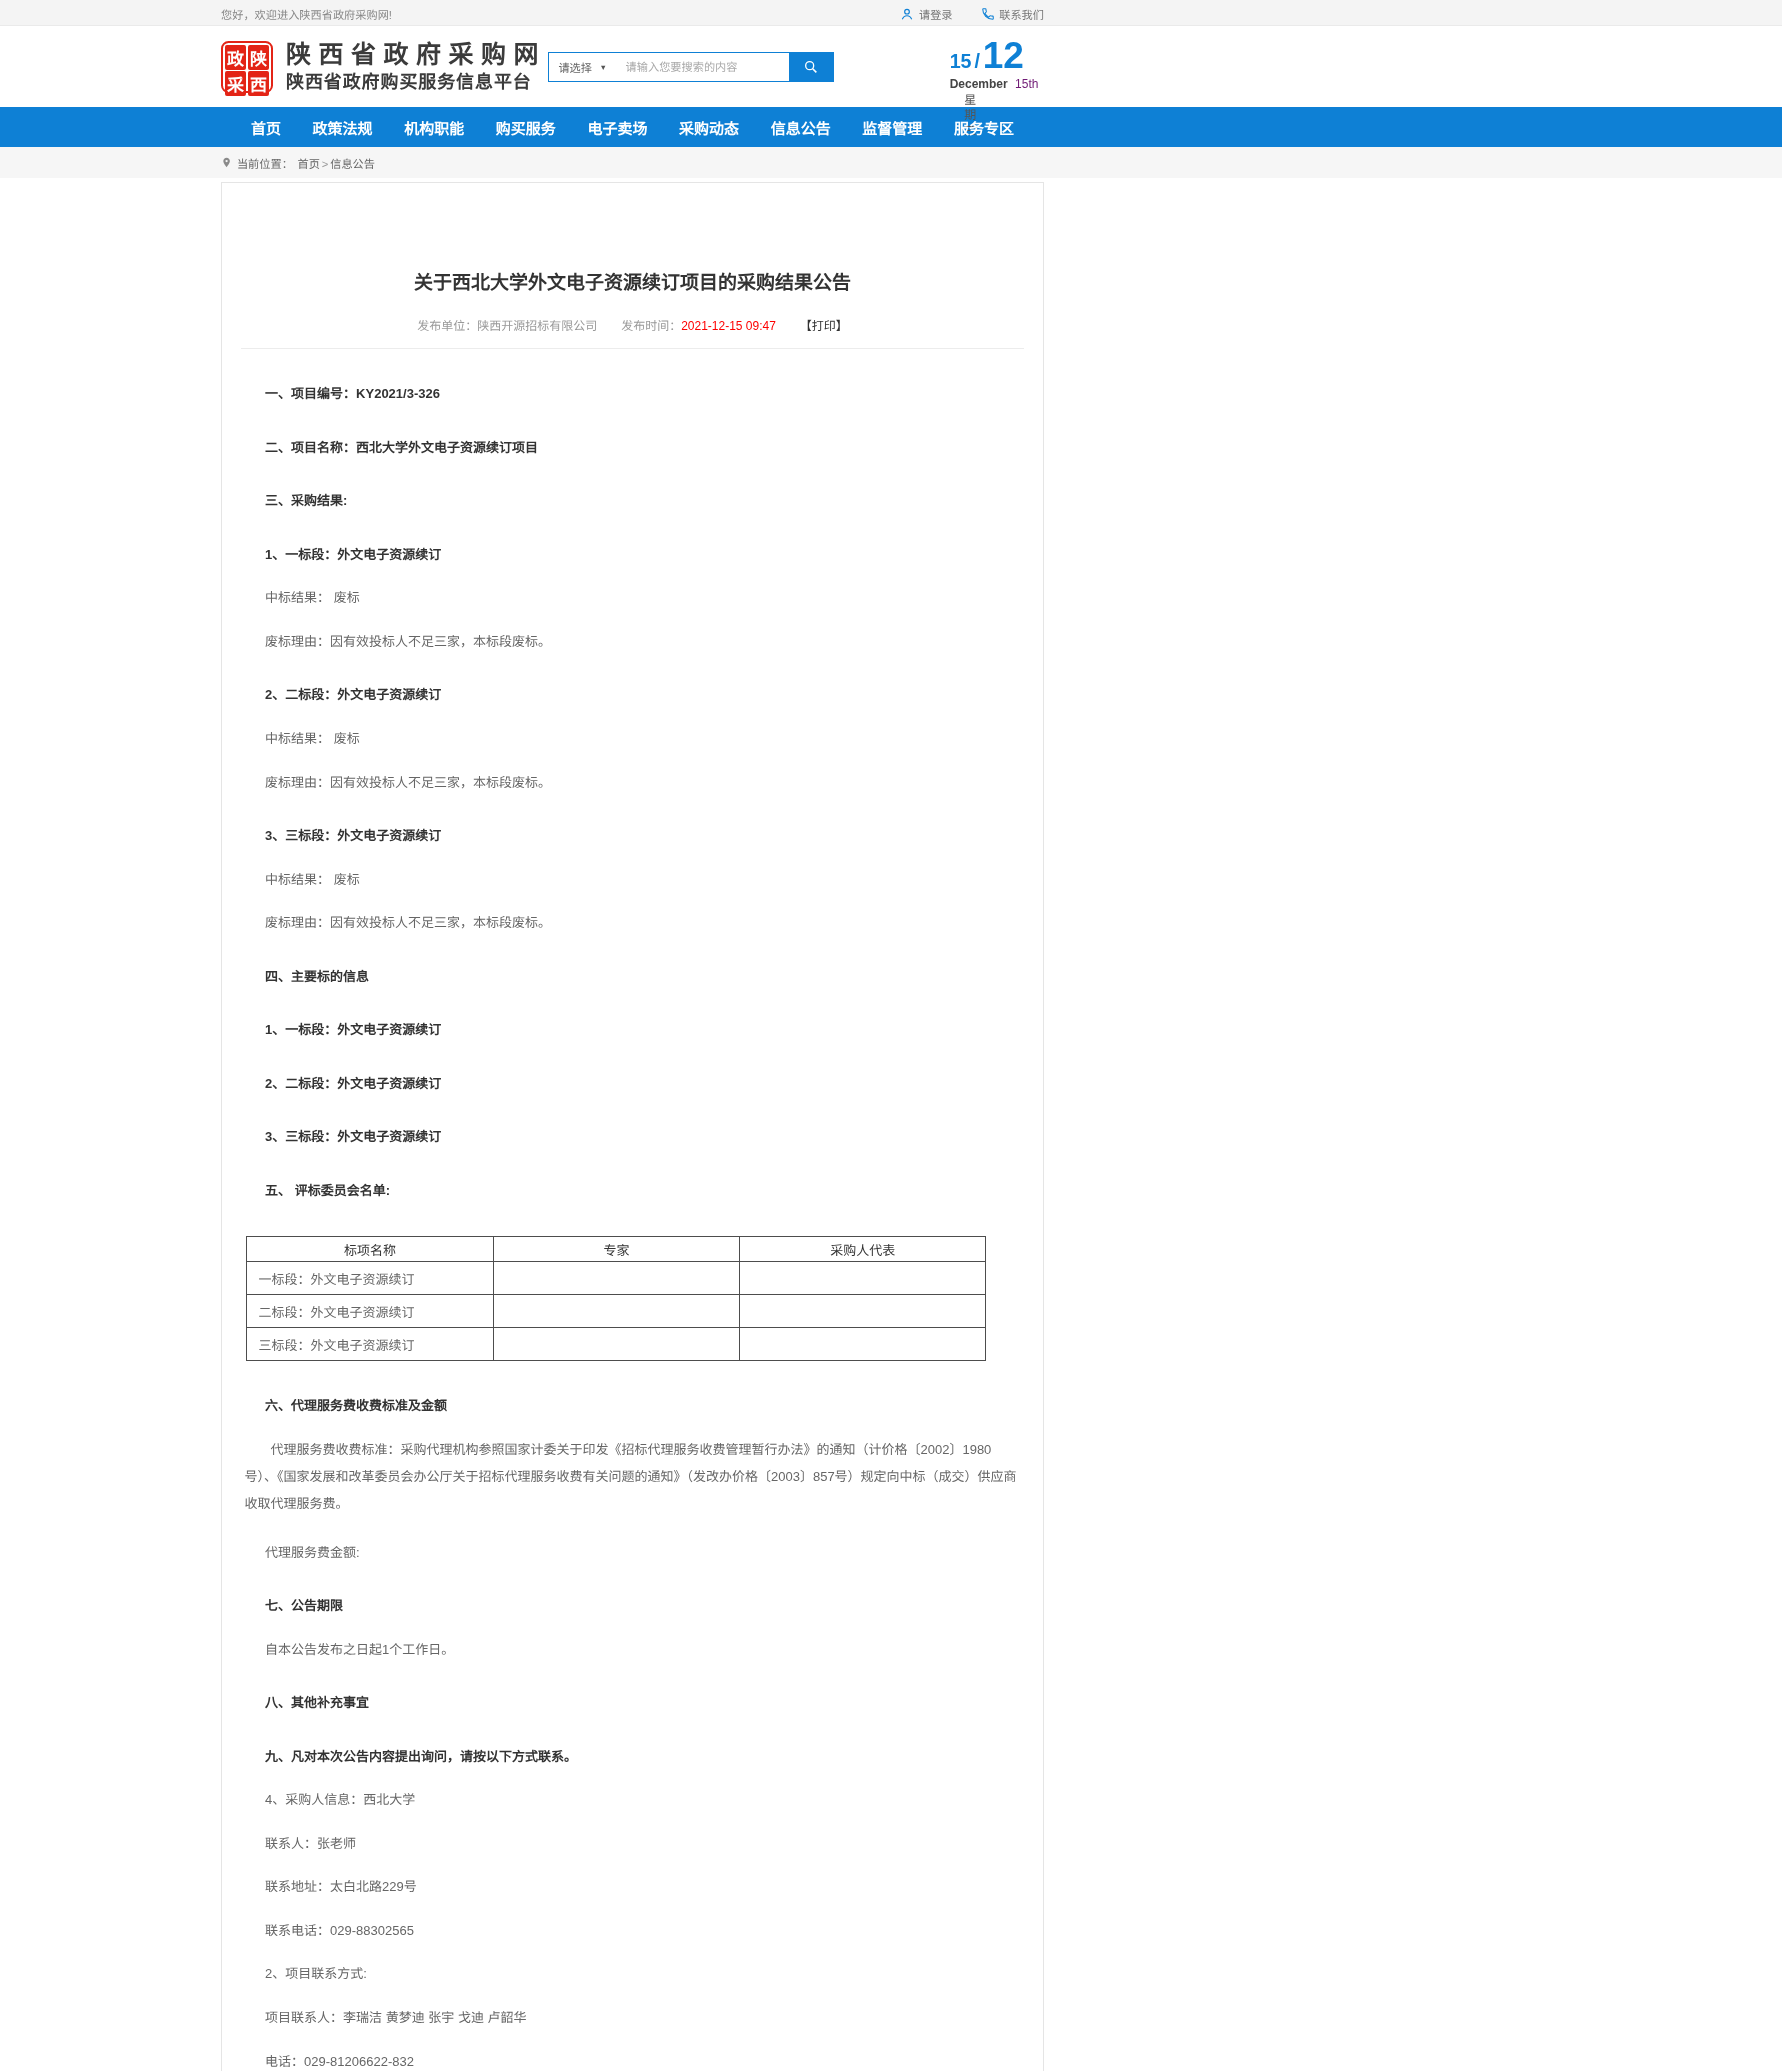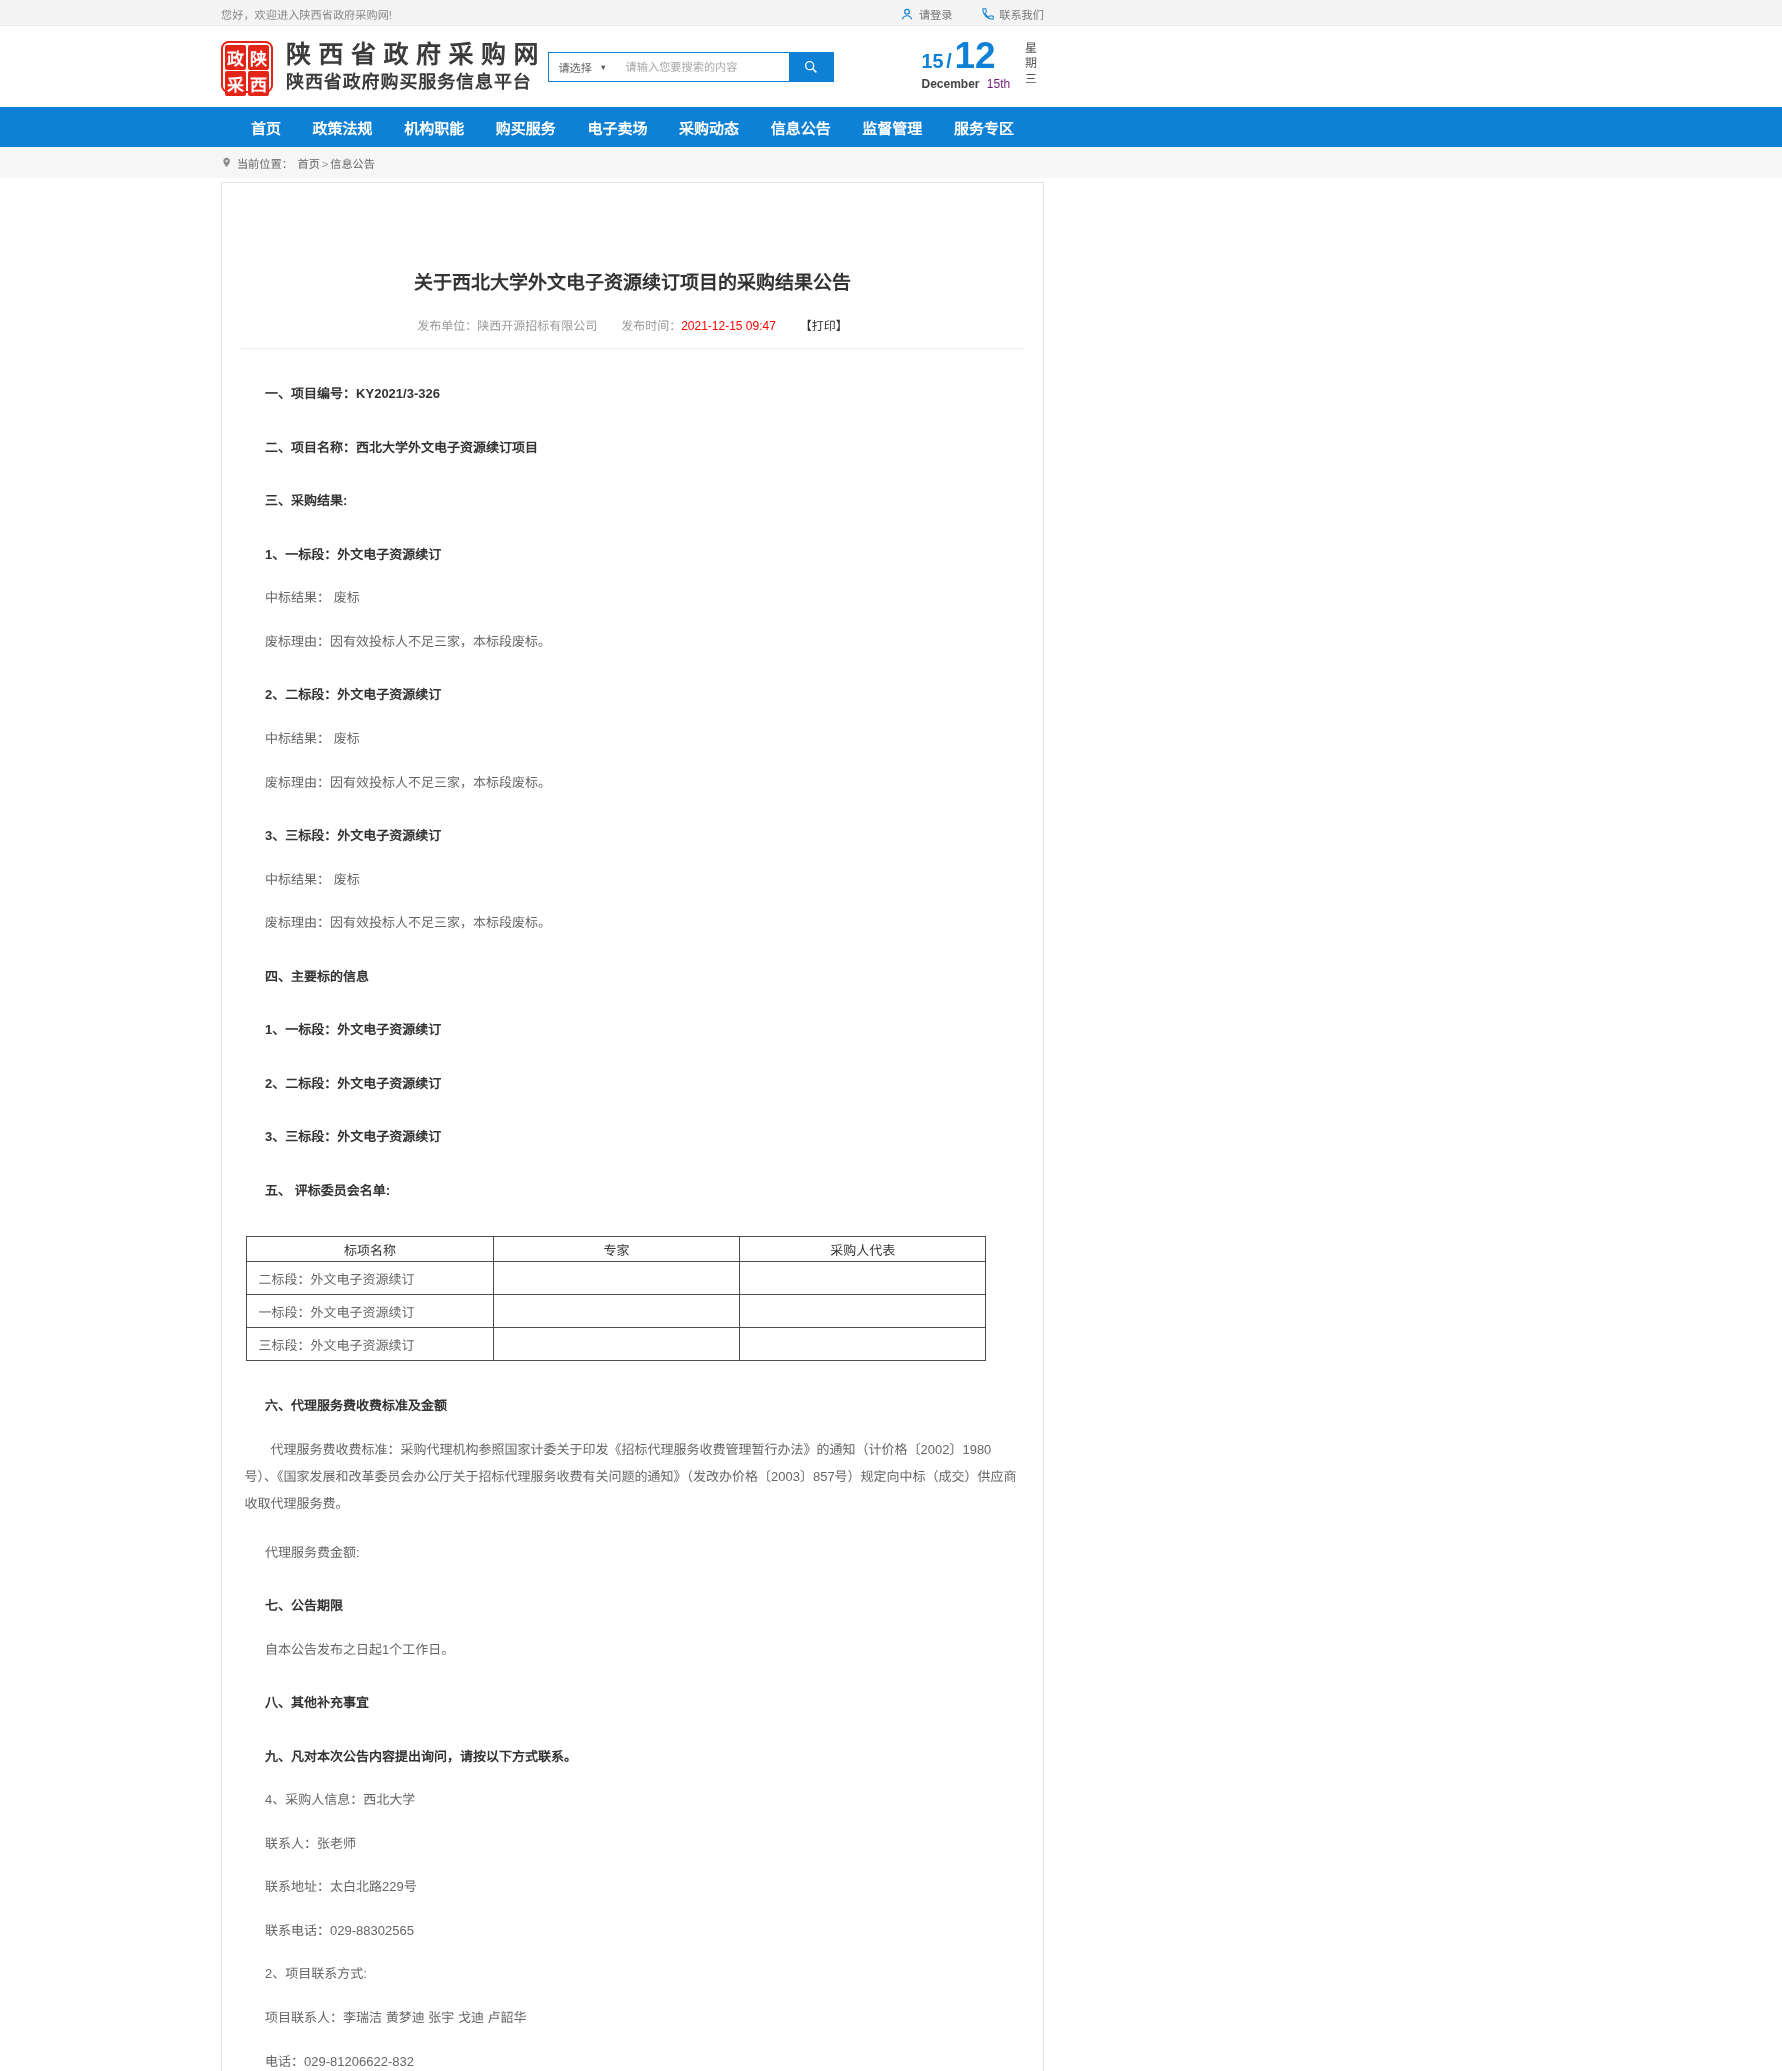--- a/index.html
+++ b/index.html
@@ -31,21 +31,21 @@
     border:1.9px solid #0e80d5; display:flex; align-items:stretch; background:#fff; }
   .search-select { width:71px; display:flex; align-items:center; gap:7.5px; padding-left:9.4px;
     font-size:11.2px; color:#666; cursor:pointer; }
   .caret { font-size:7.5px; color:#555; }
   .search-input { flex:1; border:none; outline:none; font-size:11.2px; color:#666; padding:0 5.6px;
     font-family:inherit; }
   .search-input::placeholder { color:#a9a9a9; }
   .search-btn { width:44px; background:#0e80d5; border:none; display:flex; align-items:center;
     justify-content:center; cursor:pointer; }
 
-  .date { position:absolute; right:5.6px; top:13px; display:flex; align-items:flex-start; }
+  .date { position:absolute; right:5.6px; top:13px; display:flex; align-items:flex-start;flex-direction:column; }
   .date-nums { display:flex; align-items:baseline; color:#0e80d5; font-weight:bold; }
   .date-nums .d  { font-size:19.7px; }
   .date-nums .sl { font-size:19.7px; margin:0 2.8px; }
   .date-nums .m  { font-size:37px; line-height:34px; }
   .date-en { font-size:12px; margin-top:3.7px; white-space:nowrap; }
   .date-en .mon { color:#444; font-weight:bold; }
   .date-en .ord { color:#701a75; margin-left:4px; }
   .weekday { writing-mode:vertical-rl; text-orientation:upright; font-size:12px; color:#555;
     letter-spacing:3.7px; margin-left:11.2px; margin-top:1.9px; height:52px; }
 
@@ -208,26 +208,26 @@
     <table class="committee">
       <thead>
           <tr id="tbl-head">
             <th>标项名称</th>
             <th>专家</th>
             <th>采购人代表</th>
           </tr>
         </thead>
       <tbody id="tbl-body">
           <tr>
+            <td>一标段：外文电子资源续订</td>
+            <td></td>
+            <td></td>
+          </tr>
+          <tr>
             <td>二标段：外文电子资源续订</td>
-            <td></td>
-            <td></td>
-          </tr>
-          <tr>
-            <td>一标段：外文电子资源续订</td>
             <td></td>
             <td></td>
           </tr>
           <tr>
             <td>三标段：外文电子资源续订</td>
             <td></td>
             <td></td>
           </tr>
         </tbody>
     </table>

